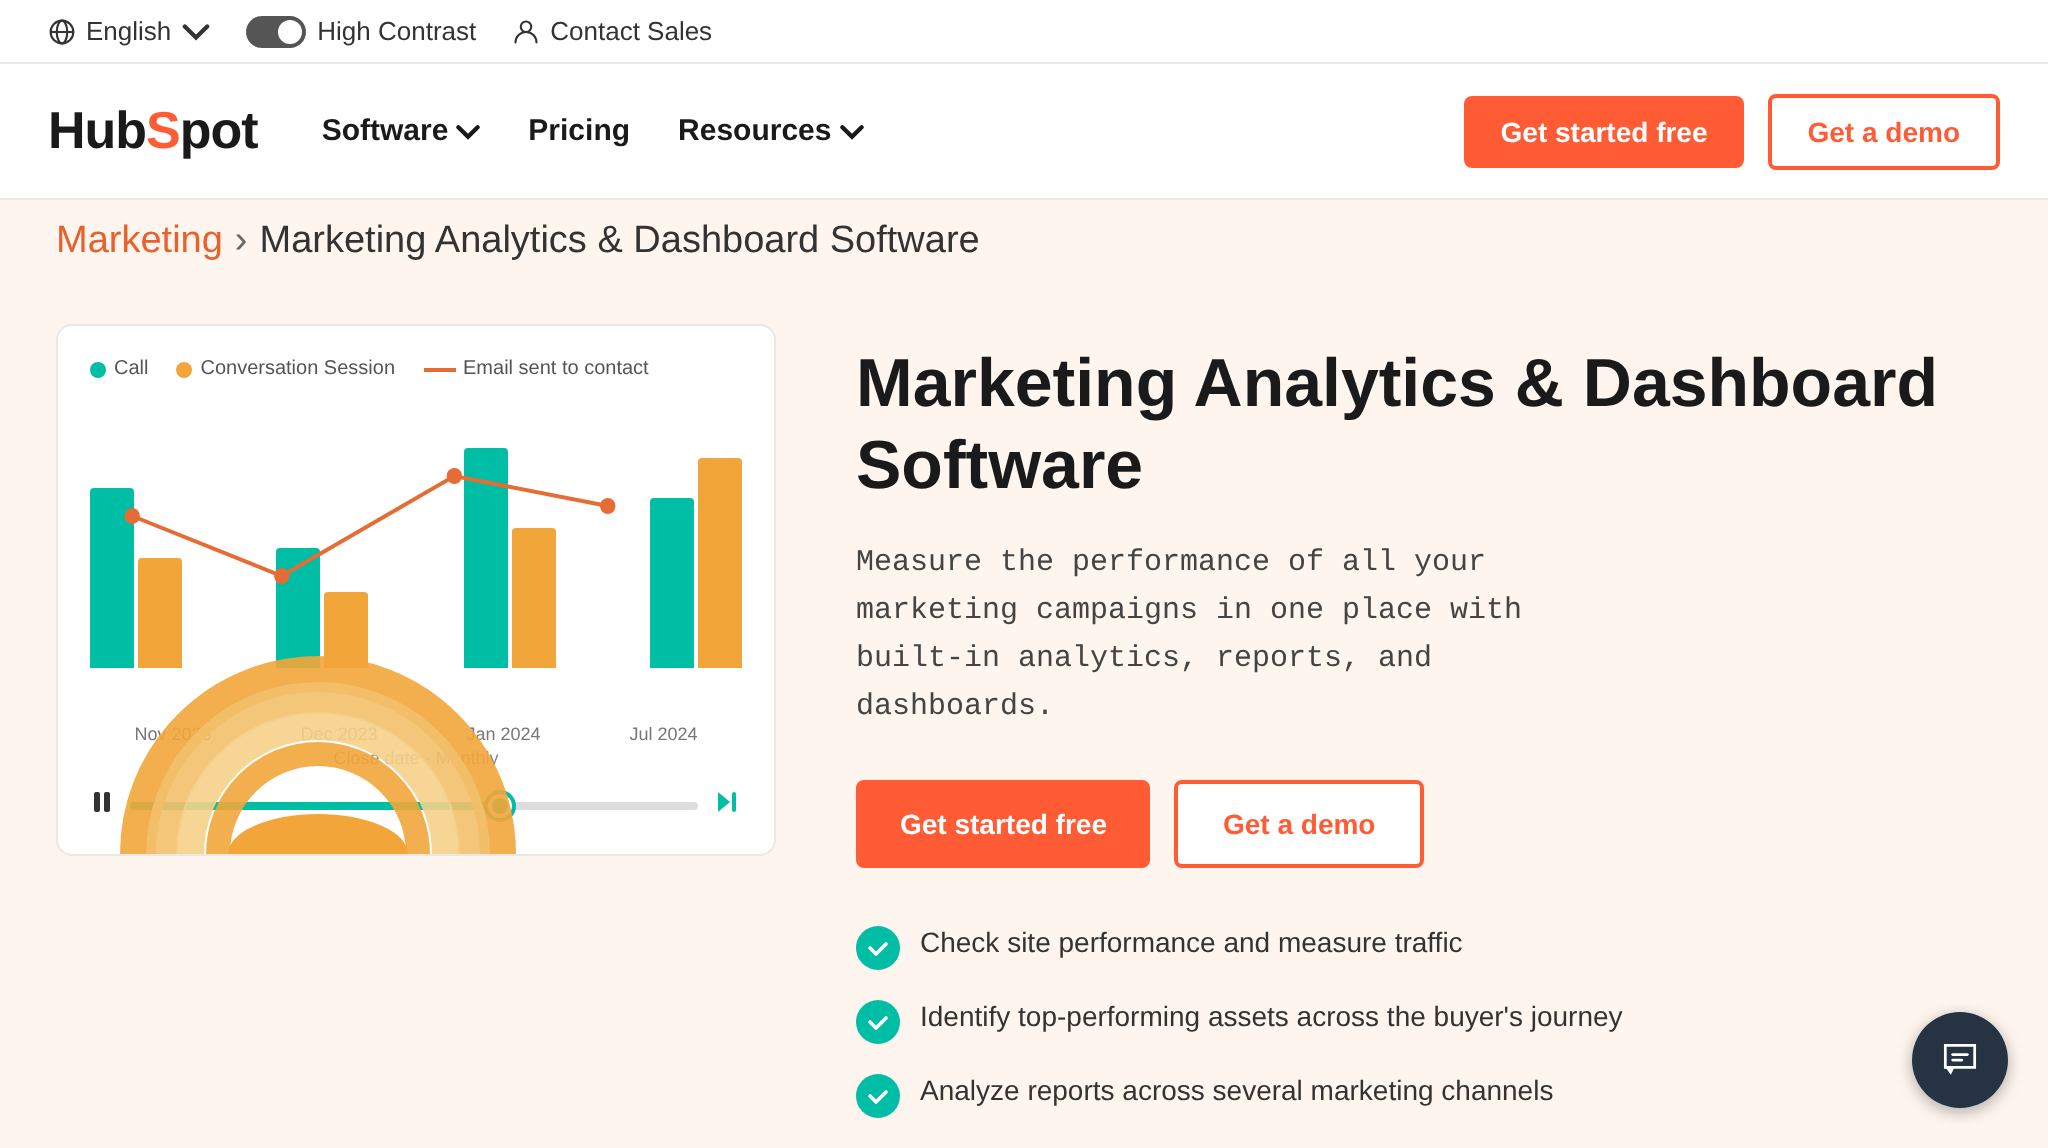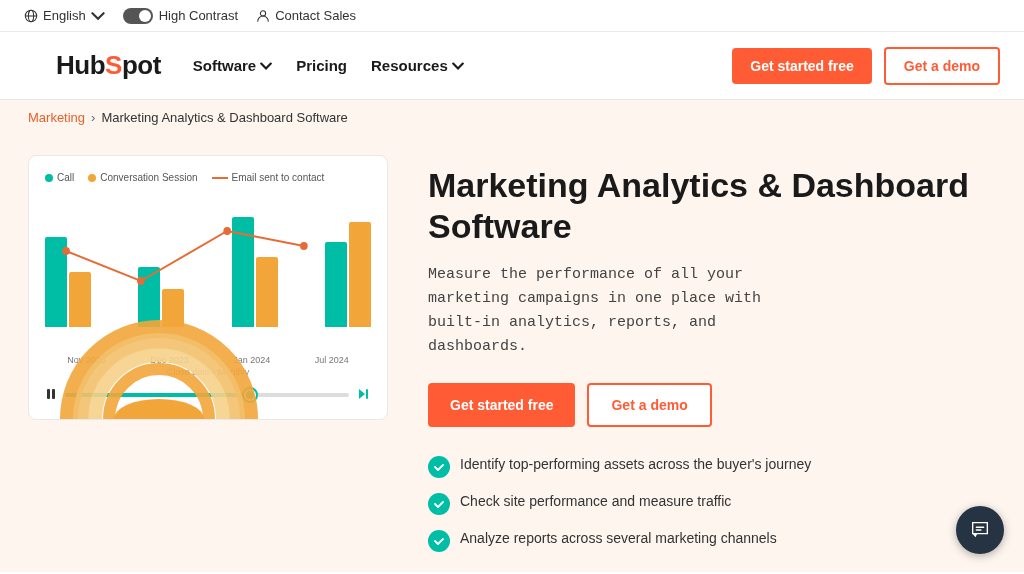--- a/index.html
+++ b/index.html
@@ -47,21 +47,21 @@
       display: flex;
       align-items: center;
       padding: 0 24px;
       height: 68px;
       justify-content: space-between;
     }
     .nav-left { display: flex; align-items: center; gap: 32px; }
     .nav-right { display: flex; align-items: center; gap: 12px; }
 
     
-    .logo { display: flex; align-items: center; gap: 4px; margin-left: 32px; }
+    .logo { display: flex; align-items: center; gap: 4px; }
     .logo-text {
       font-size: 26px;
       font-weight: 800;
       color: #1a1a1a;
       letter-spacing: -0.5px;
     }
     .logo-text span { color: #ff5c35; }
 
     .nav-links { display: flex; align-items: flex-start; gap: 24px; }
     .nav-link {
@@ -92,21 +92,21 @@
       cursor: pointer;
     }
 
     
     .breadcrumb-bar {
       background: #fdf5ee;
       padding: 10px 28px;
       display: flex;
       align-items: center;
       gap: 6px;
-      font-size: 13px;
+      font-size: 19px;
     }
     .breadcrumb-link { color: #e8612c; font-weight: 500; cursor: pointer; }
     .breadcrumb-sep { color: #666; }
     .breadcrumb-current { color: #333; }
 
     
     .hero {
       background: #fdf5ee;
       padding: 20px 28px 20px 28px;
       display: flex;
@@ -435,29 +435,29 @@
       <button class="btn-hero-primary">Get started free</button>
       <button class="btn-hero-demo">Get a demo</button>
     </div>
     <div class="feature-list">
       <div class="feature-item">
         <div class="feature-check">
           <svg viewBox="0 0 12 12" fill="none">
             <path d="M2 6l3 3 5-5" stroke="#fff" stroke-width="1.8" stroke-linecap="round" stroke-linejoin="round"></path>
           </svg>
         </div>
-        <span class="feature-text">Identify top-performing assets across the buyer's journey</span>
+        <span class="feature-text">Check site performance and measure traffic</span>
       </div>
       <div class="feature-item">
         <div class="feature-check">
           <svg viewBox="0 0 12 12" fill="none">
             <path d="M2 6l3 3 5-5" stroke="#fff" stroke-width="1.8" stroke-linecap="round" stroke-linejoin="round"></path>
           </svg>
         </div>
-        <span class="feature-text">Check site performance and measure traffic</span>
+        <span class="feature-text">Identify top-performing assets across the buyer's journey</span>
       </div>
       <div class="feature-item">
         <div class="feature-check">
           <svg viewBox="0 0 12 12" fill="none">
             <path d="M2 6l3 3 5-5" stroke="#fff" stroke-width="1.8" stroke-linecap="round" stroke-linejoin="round"></path>
           </svg>
         </div>
         <span class="feature-text">Analyze reports across several marketing channels</span>
       </div>
     </div>

